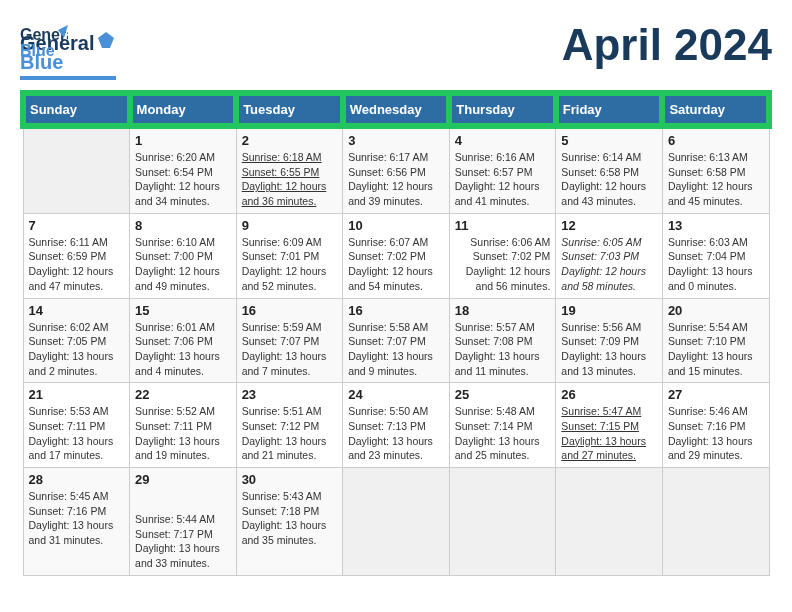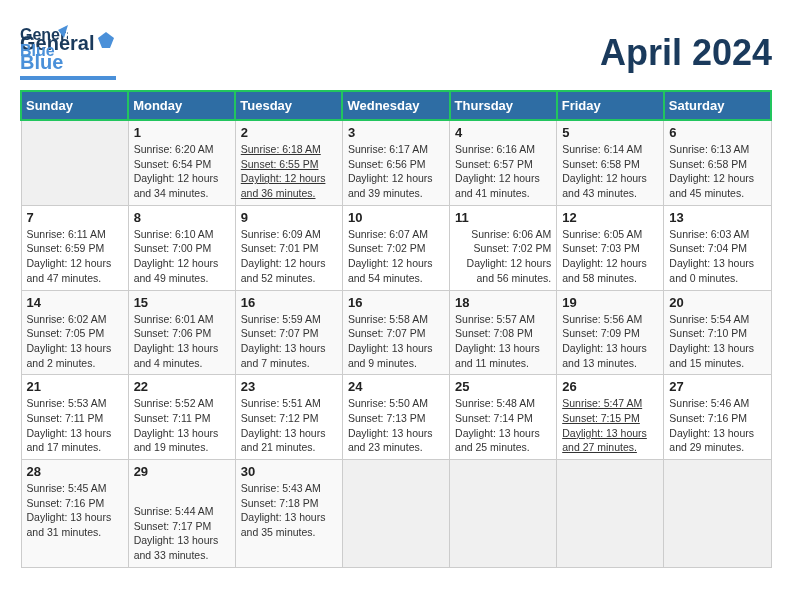--- a/index.html
+++ b/index.html
@@ -24,42 +24,41 @@
     .logo-bar {
       width: 100%;
       height: 4px;
       background: #4a90d9;
       margin-top: 2px;
     }
     .title-area {
       text-align: right;
     }
     .month-title {
-      font-size: 36px;
+      font-size: 44px;
       font-weight: bold;
       color: #1a3a5c;
-      margin-top: 12px;
     }
     .location-title {
       font-size: 16px;
       color: #333;
     }
     table {
       width: 100%;
       border-collapse: collapse;
       font-size: 11px;
     }
     thead tr th {
       background: #2e6da4;
       color: #fff;
       padding: 6px 4px;
       text-align: left;
       font-size: 13px;
       font-weight: bold;
-      border: 2px solid #22c55e;
+      border: 6px solid #22c55e;
     }
     tbody tr td {
       border: 1px solid #ccc;
       vertical-align: top;
       padding: 4px 5px;
       height: 80px;
       background: #fff;
     }
     tbody tr:nth-child(odd) td {
       background: #f9f9f9;
@@ -199,21 +198,21 @@
         </td>
         <td>
           <span class="day-number">11</span>
           <div class="day-info" style="white-space: pre-line; text-align: right;">Sunrise: 6:06 AM
 Sunset: 7:02 PM
 Daylight: 12 hours
 and 56 minutes.</div>
         </td>
         <td>
           <span class="day-number">12</span>
-          <div class="day-info" style="white-space: pre-line;">Sunrise: 6:05 AM
+          <div class="day-info" style="white-space: pre-line; font-style: italic;">Sunrise: 6:05 AM
 Sunset: 7:03 PM
 Daylight: 12 hours
 and 58 minutes.</div>
         </td>
         <td>
           <span class="day-number">13</span>
           <div class="day-info" style="white-space: pre-line;">Sunrise: 6:03 AM
 Sunset: 7:04 PM
 Daylight: 13 hours
 and 0 minutes.</div>

